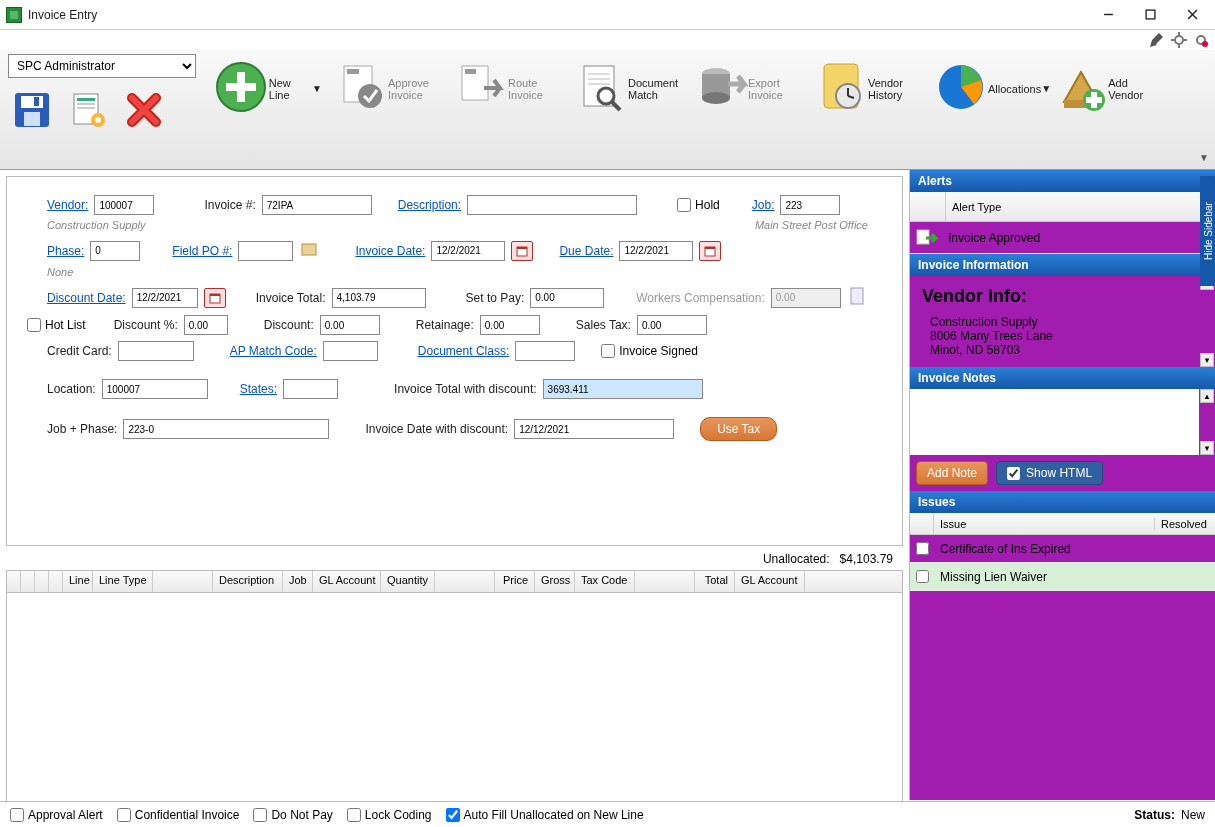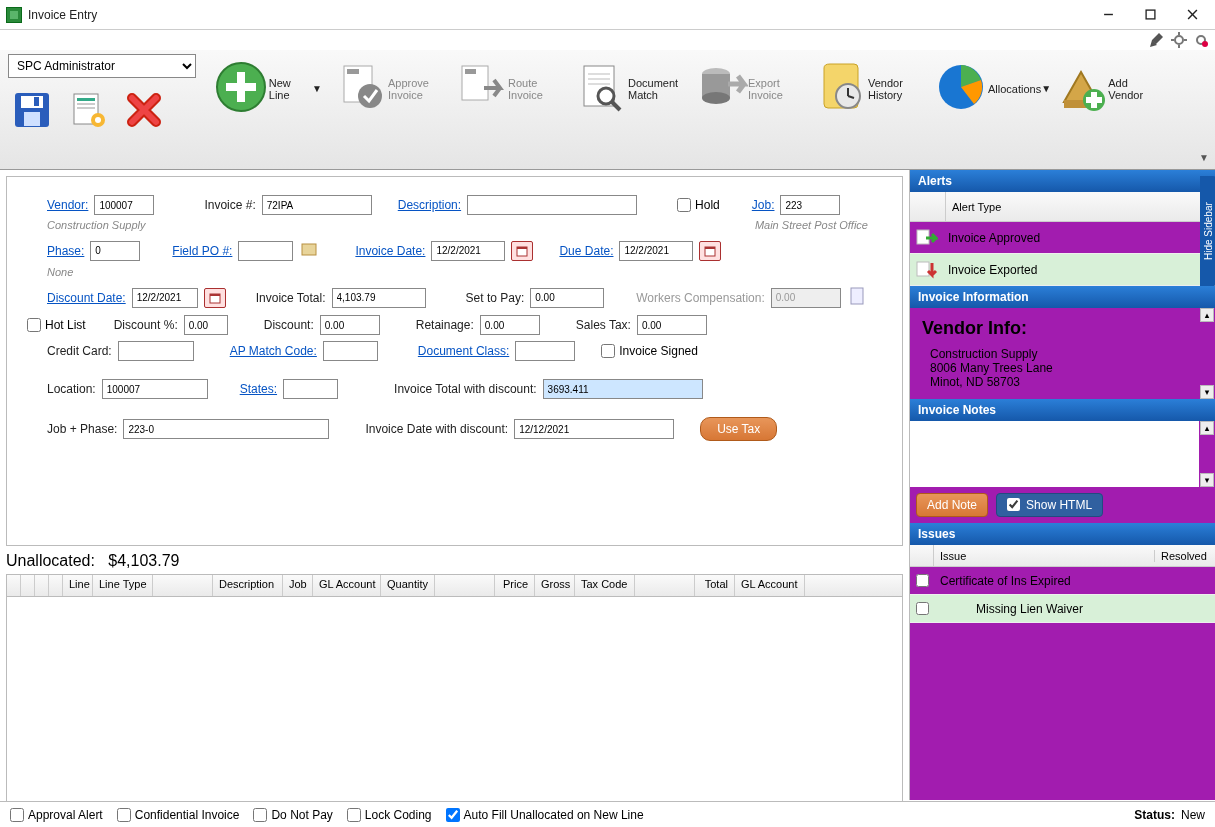--- a/index.html
+++ b/index.html
@@ -42,21 +42,21 @@
 .lbl.link { color: #0654c4; text-decoration: underline; cursor: pointer; }
 .sub { font-size: 11px; color:#888; font-style: italic; margin-top:-2px; margin-bottom:8px; }
 input[type=text] { border:1px solid #888; height:20px; font-size:10px; padding:0 4px; background:#fff; }
 input.sel { background:#cde6ff; }
 .cal-btn { width:22px; height:20px; border:1px solid #aa3030; background:#ffe0e0; display:inline-flex; align-items:center; justify-content:center; cursor:pointer; border-radius:2px;}
 .cal-btn svg { width:12px; height:12px; }
 .btn-orange { background: linear-gradient(#e8965a,#d77735); color:#fff; border:1px solid #b05a1a; border-radius:10px; padding:4px 16px; font-size:12px; cursor:pointer; }
 .chk { display:inline-flex; align-items:center; gap:4px; font-size:12px;}
 .chk input { width:14px; height:14px; }
 
-.unalloc-row { text-align:left; margin-top:6px; font-size:16px; padding-right:10px;}
+.unalloc-row { text-align:right; margin-top:6px; font-size:12px; padding-right:10px;}
 
 
 .grid { border:1px solid #bbb; height: 236px; margin-top:4px; background:#fff; overflow:hidden; }
 .grid .hdr { display:flex; background: linear-gradient(#fafafa,#eaeaea); border-bottom:1px solid #bbb; height:22px; font-size:11px; }
 .grid .hdr .col { border-right:1px solid #ccc; padding:3px 6px; white-space:nowrap; overflow:hidden; }
 
 
 .sidebar { width: 306px; border-left:1px solid #bbb; background:#a21caf; display:flex; flex-direction:column; position:relative;}
 .sbar-header { background: linear-gradient(#2b7fd8,#1558aa); color:#fff; font-size:12px; font-weight:bold; padding:4px 8px; }
 .alert-type-hdr { display:flex; background:linear-gradient(#fafafa,#eaeaea); border-bottom:1px solid #ccc; font-size:11px; height:30px; align-items:center; }
@@ -64,28 +64,28 @@
 .alert-type-hdr .c2 { padding:0 6px; }
 .alert-row { display:flex; align-items:center; height:32px; border-bottom:1px solid #eee; font-size:12px; padding-left:4px; gap:8px;}
 .alert-row.sel { background:#d8f0d8;}
 .alert-row .aic { width:26px; height:22px; display:flex; align-items:center; justify-content:center;}
 .vendor-info { padding:10px 12px; font-size:12px;}
 .vendor-info h2 { font-size:18px; font-weight:bold; margin-bottom:8px;}
 .notes-body { height:66px; background:#fff; position:relative; }
 .notes-btns { padding:6px; display:flex; gap:8px; }
 .btn-sm { border-radius:4px; padding:4px 10px; font-size:12px; cursor:pointer; }
 .btn-add-note { background:linear-gradient(#e8965a,#d77735); color:#fff; border:1px solid #b05a1a;}
-.btn-show-html { background:#3060a0; color:#fff; border:1px solid #234a80; display:flex; align-items:flex-start; gap:6px;}
+.btn-show-html { background:#3060a0; color:#fff; border:1px solid #234a80; display:flex; align-items:center; gap:6px;}
 .btn-show-html input { accent-color:#fff;}
 .issues-hdr { display:flex; background:linear-gradient(#fafafa,#eaeaea); border-bottom:1px solid #ccc; font-size:11px; height:22px; align-items:center; }
 .issues-hdr .c0 { width:24px; border-right:1px solid #ccc; height:100%;}
 .issues-hdr .c1 { flex:1; padding:0 6px; border-right:1px solid #ccc;}
 .issues-hdr .c2 { width:60px; padding:0 6px;}
 .issue-row { display:flex; align-items:center; height:28px; font-size:12px; border-bottom:1px solid #eee;}
-.issue-row.sel{ background:#d8f0d8;gap:36px;}
+.issue-row.sel{ background:#d8f0d8;}
 .issue-row .c0 { width:24px; display:flex; justify-content:center;}
 .issue-row .c1 { flex:1; padding:0 6px;}
 .hide-sidebar-tab { position:absolute; right:-1px; top:6px; width:16px; height:110px; background:#1558aa; color:#fff; font-size:10px; writing-mode:vertical-rl; transform:rotate(180deg); display:flex; align-items:center; justify-content:center; cursor:pointer; border-radius:3px 0 0 3px;}
 
 
 .bottom-bar { position:absolute; bottom:0; left:0; right:0; height:26px; border-top:1px solid #bbb; display:flex; align-items:center; padding:0 10px; font-size:12px; background:#fff; gap:14px;}
 .bottom-bar .status { margin-left:auto; display:flex; gap:6px;}
 
 .scrollbar-stub { width:16px; display:flex; flex-direction:column; align-items:center; }
 .scrollbar-stub .arr { width:14px; height:14px; background:#eee; border:1px solid #bbb; font-size:9px; display:flex; align-items:center; justify-content:center;}
@@ -441,29 +441,20 @@
     <div id="alerts-list">
         <div class="alert-row">
           <span class="aic">
             <svg width="22" height="18" viewBox="0 0 22 18">
               <rect x="1" y="1" width="12" height="14" fill="#fff" stroke="#bbb"></rect>
               <path d="M10 9 L20 9 L16 5 M20 9 L16 13" stroke="#3a3" stroke-width="3" fill="none"></path>
             </svg>
           </span>
           <span>Invoice Approved</span>
         </div>
-        <div class="alert-row sel">
-          <span class="aic">
-            <svg width="22" height="18" viewBox="0 0 22 18">
-              <rect x="1" y="1" width="12" height="14" fill="#fff" stroke="#bbb"></rect>
-              <path d="M16 2 L16 14 L12 10 M16 14 L20 10" stroke="#c33" stroke-width="3" fill="none"></path>
-            </svg>
-          </span>
-          <span>Invoice Exported</span>
-        </div>
       </div>
 
     <div class="sbar-header">Invoice Information</div>
     <div style="display:flex;">
       <div class="vendor-info" style="flex:1">
         <h2>Vendor Info:</h2>
         <div id="vendor-lines" style="padding-left:8px;">
             <div>Construction Supply</div>
             <div>8006 Many Trees Lane</div>
             <div>Minot, ND 58703</div>

